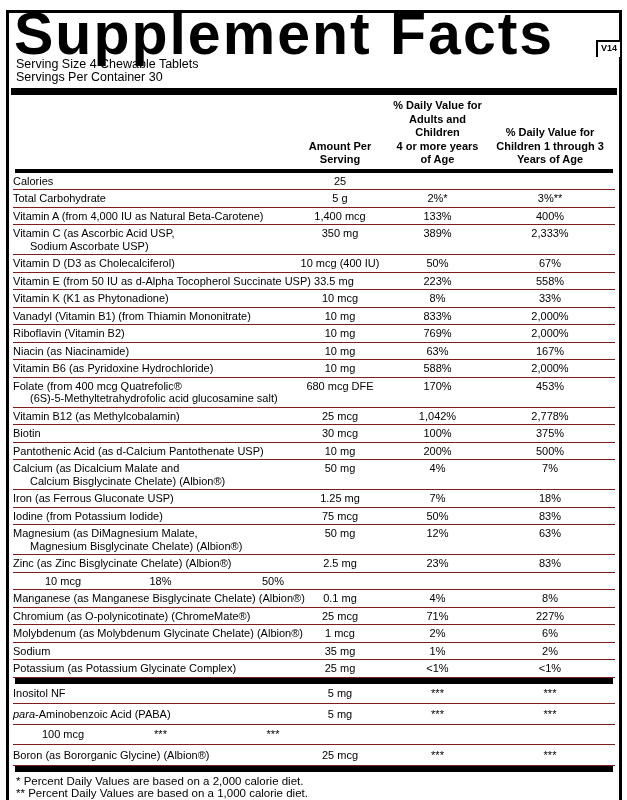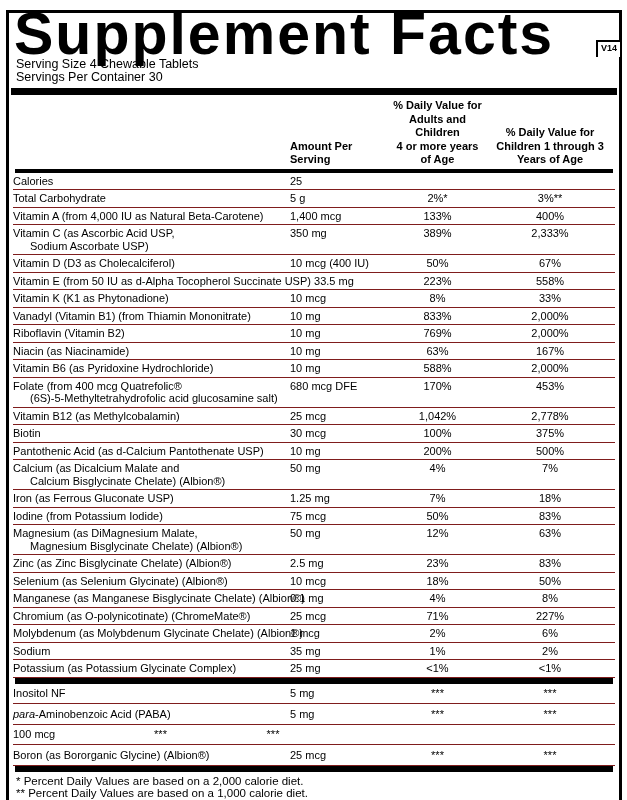--- a/index.html
+++ b/index.html
@@ -44,21 +44,21 @@
   .content { padding: 0 4px; }
   .header-row {
     display: flex;
     align-items: flex-end;
     padding: 4px 0 2px 0;
     font-size: 11px;
     font-weight: bold;
     line-height: 13.5px;
   }
   .c-name { flex: 1; min-width: 0; }
-  .c-amt  { width: 100px; }
+  .c-amt  { width: 100px; text-align: center; }
   .c-dv1  { width: 95px;  text-align: center; }
   .c-dv2  { width: 130px; text-align: center; }
   .hdr-cell { white-space: pre-line; }
   .row {
     display: flex;
     align-items: flex-start;
     border-bottom: 1px solid #7f1d1d;
     padding: 2px 0;
     font-size: 11px;
     line-height: 12.5px;
@@ -219,21 +219,20 @@
           <div class="c-dv1 cell-val">12%</div>
           <div class="c-dv2 cell-val">63%</div>
         </div>
         <div class="row">
           <div class="c-name cell-name">Zinc (as Zinc Bisglycinate Chelate) (Albion®)</div>
           <div class="c-amt cell-val">2.5 mg</div>
           <div class="c-dv1 cell-val">23%</div>
           <div class="c-dv2 cell-val">83%</div>
         </div>
         <div class="row">
-          <div class="c-name cell-name">Selenium (as Selenium Glycinate) (Albion®)</div>
           <div class="c-amt cell-val">10 mcg</div>
           <div class="c-dv1 cell-val">18%</div>
           <div class="c-dv2 cell-val">50%</div>
         </div>
         <div class="row">
           <div class="c-name cell-name">Manganese (as Manganese Bisglycinate Chelate) (Albion®)</div>
           <div class="c-amt cell-val">0.1 mg</div>
           <div class="c-dv1 cell-val">4%</div>
           <div class="c-dv2 cell-val">8%</div>
         </div>

